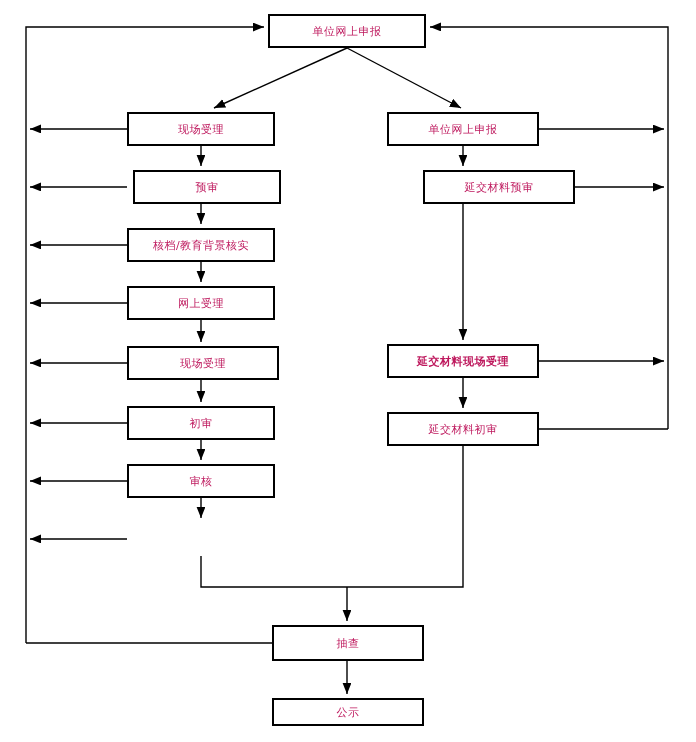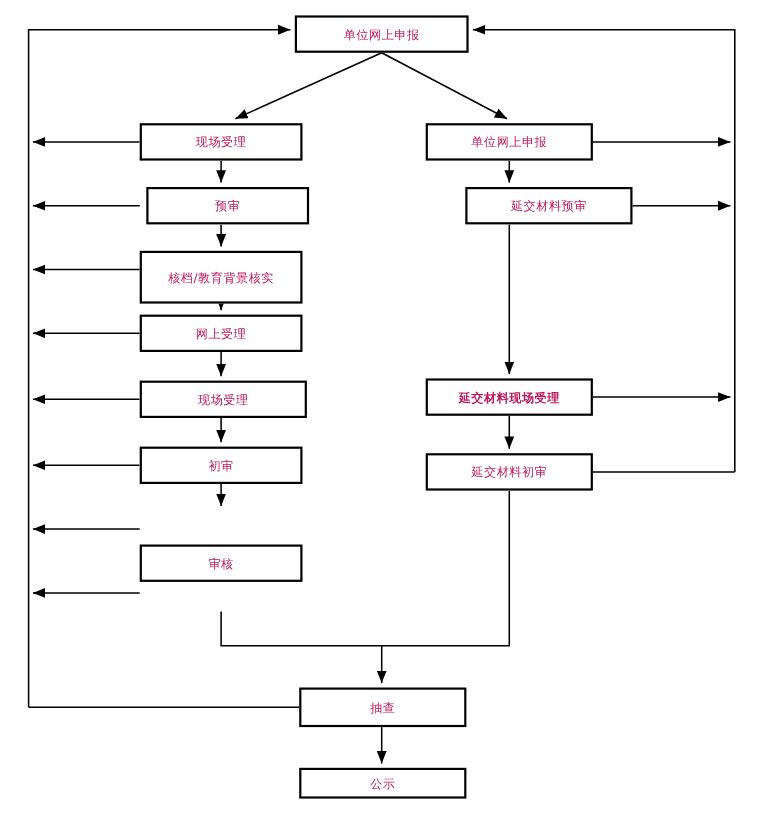--- a/index.html
+++ b/index.html
@@ -104,37 +104,37 @@
   </div>
 
   <div class="node" style="left:127px; top:112px; width:148px; height:34px;">
     <span>现场受理</span>
   </div>
 
   <div class="node" style="left:133px; top:170px; width:148px; height:34px;">
     <span>预审</span>
   </div>
 
-  <div class="node" style="left:127px; top:228px; width:148px; height:48px;">
+  <div class="node" style="left:127px; top:228px; width:148px; height:34px;">
     <span>核档/教育背景核实</span>
   </div>
 
   <div class="node" style="left:127px; top:286px; width:148px; height:34px;">
     <span>网上受理</span>
   </div>
 
   <div class="node" style="left:127px; top:346px; width:152px; height:34px;">
     <span>现场受理</span>
   </div>
 
   <div class="node" style="left:127px; top:406px; width:148px; height:34px;">
     <span>初审</span>
   </div>
 
-  <div class="node" style="left:127px; top:464px; width:148px; height:34px;margin-top:31px;">
+  <div class="node" style="left:127px; top:464px; width:148px; height:34px;">
     <span>审核</span>
   </div>
 
 
   <div class="node" style="left:387px; top:112px; width:152px; height:34px;">
     <span>单位网上申报</span>
   </div>
 
   <div class="node" style="left:387px; top:170px; width:152px; height:34px;margin-left:36px;">
     <span>延交材料预审</span>

